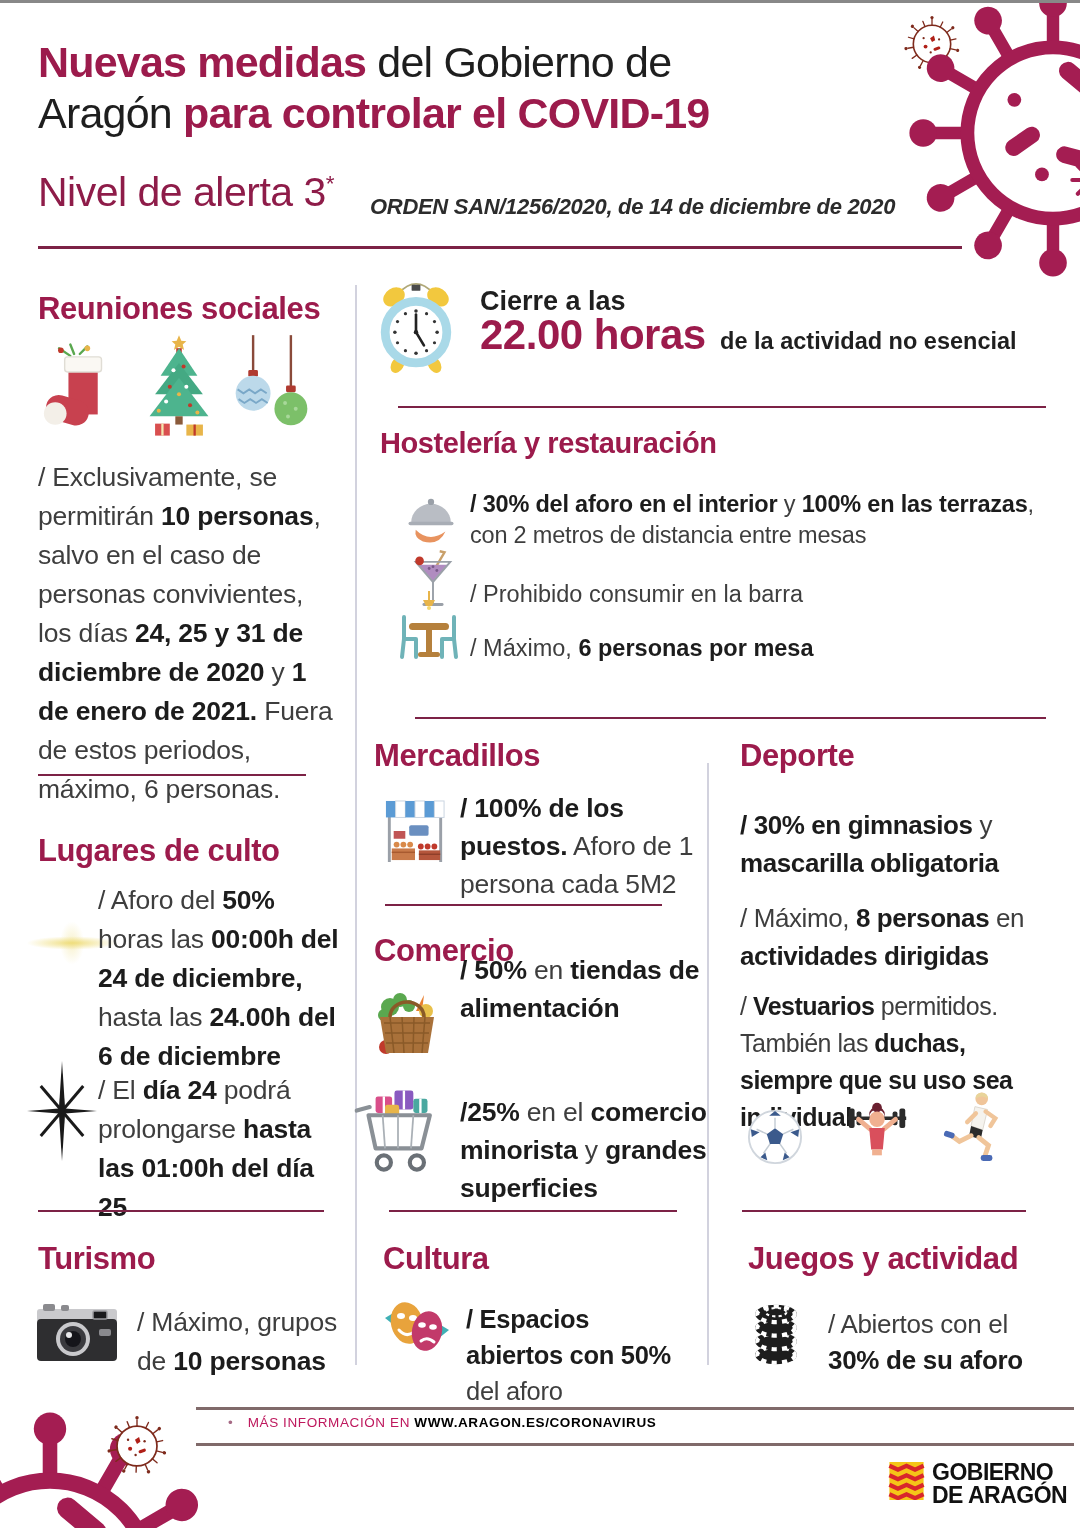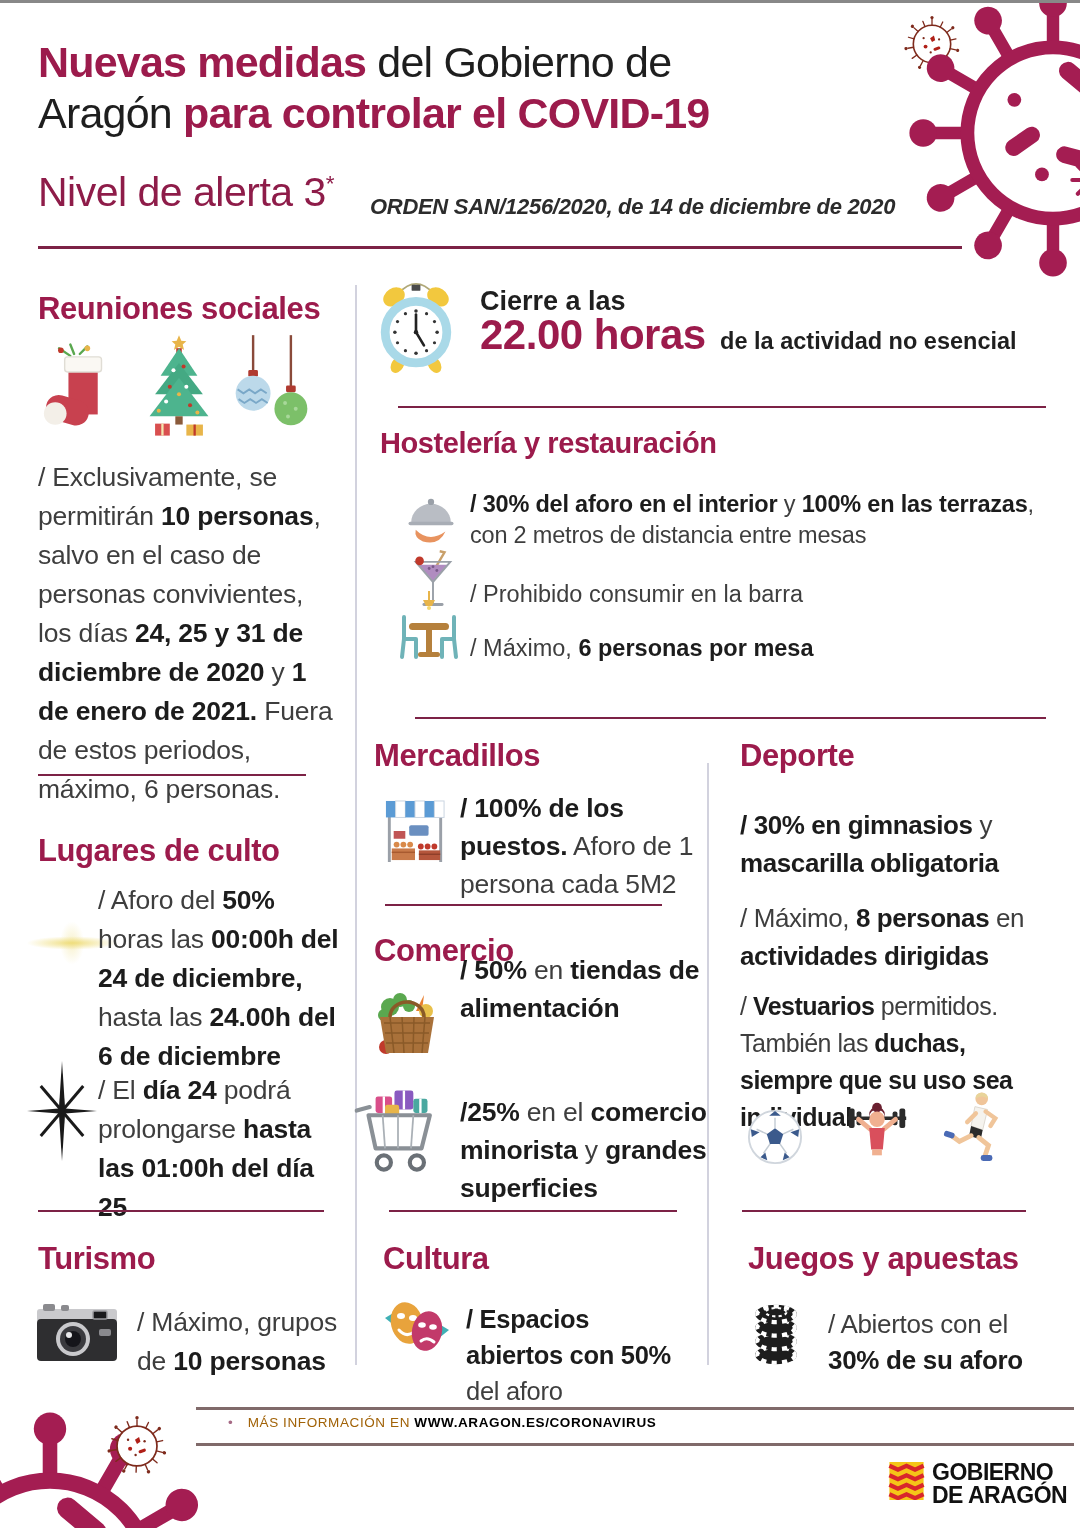--- a/index.html
+++ b/index.html
@@ -484,41 +484,41 @@
     <ellipse cx="44" cy="35" rx="15" ry="20" fill="#c23a6a" transform="rotate(12 44 35)"></ellipse>
     <g fill="#ffffff">
         <ellipse cx="39" cy="29" rx="3.8" ry="2.8"></ellipse>
         <ellipse cx="50" cy="31" rx="3.8" ry="2.8"></ellipse>
       </g>
     <path d="M38,45 Q44,40 51,46" fill="none" stroke="#ffffff" stroke-width="3" stroke-linecap="round"></path>
   </svg>
   <div class="abs rich" style="left:466px;top:1298px;width:225px;font-size:25.5px;line-height:36px;letter-spacing:-0.3px"><span class="b">/ Espacios abiertos con 50%</span><span> del aforo</span></div>
 
   <div class="abs hline" style="left:742px;top:1207px;width:284px"></div>
-  <div class="abs h2" style="left:748px;top:1238px;font-size:31px">Juegos y apuestas</div>
+  <div class="abs h2" style="left:748px;top:1238px;font-size:31px">Juegos y actividad</div>
 
   <svg class="abs" style="left:752px;top:1294px" width="48" height="70" viewBox="0 0 46 66">
     <g>
       <ellipse cx="23" cy="55" rx="20" ry="9" fill="#1d1d1d"></ellipse>
       <ellipse cx="23" cy="55" rx="18" ry="7.5" fill="none" stroke="#ffffff" stroke-width="4" stroke-dasharray="5 5"></ellipse>
       <ellipse cx="23" cy="42" rx="20" ry="9" fill="#1d1d1d"></ellipse>
       <ellipse cx="23" cy="42" rx="18" ry="7.5" fill="none" stroke="#ffffff" stroke-width="4" stroke-dasharray="5 5"></ellipse>
       <ellipse cx="23" cy="29" rx="20" ry="9" fill="#1d1d1d"></ellipse>
       <ellipse cx="23" cy="29" rx="18" ry="7.5" fill="none" stroke="#ffffff" stroke-width="4" stroke-dasharray="5 5"></ellipse>
       <ellipse cx="23" cy="16" rx="20" ry="9" fill="#1d1d1d"></ellipse>
       <ellipse cx="23" cy="16" rx="18" ry="7.5" fill="none" stroke="#ffffff" stroke-width="4" stroke-dasharray="5 5"></ellipse>
       <ellipse cx="23" cy="14" rx="10" ry="4" fill="none" stroke="#ffffff" stroke-width="2" stroke-dasharray="3 3"></ellipse>
     </g>
   </svg>
   <div class="abs rich" style="left:828px;top:1303px;width:215px;font-size:26px;line-height:36px;letter-spacing:-0.3px"><span>/ Abiertos con el </span><span class="b">30% de su aforo</span></div>
 
   <div class="abs" style="left:196px;top:1404px;width:878px;height:3px;background:#806a6a"></div>
   <div class="abs" style="left:228px;top:1412px;font-size:13.5px;letter-spacing:0.6px;white-space:nowrap">
     <span style="color:#a66a85">•</span>
-    <span style="color:#a16207;margin-left:10px">MÁS INFORMACIÓN EN </span><span style="color:#000000;font-weight:700">WWW.ARAGON.ES/CORONAVIRUS</span>
+    <span style="color:#be185d;margin-left:10px">MÁS INFORMACIÓN EN </span><span style="color:#000000;font-weight:700">WWW.ARAGON.ES/CORONAVIRUS</span>
   </div>
   <div class="abs" style="left:196px;top:1440px;width:878px;height:3px;background:#806a6a"></div>
 
   <svg class="abs" style="left:888px;top:1459px" width="37" height="38" viewBox="0 0 36 40">
     <rect width="36" height="40" fill="#f5c518"></rect>
     <g stroke="#d8262c" stroke-width="4.5" fill="none">
       <path d="M0,4 L9,8 L18,4 L27,8 L36,4"></path>
       <path d="M0,14 L9,18 L18,14 L27,18 L36,14"></path>
       <path d="M0,24 L9,28 L18,24 L27,28 L36,24"></path>
       <path d="M0,34 L9,38 L18,34 L27,38 L36,34"></path>

